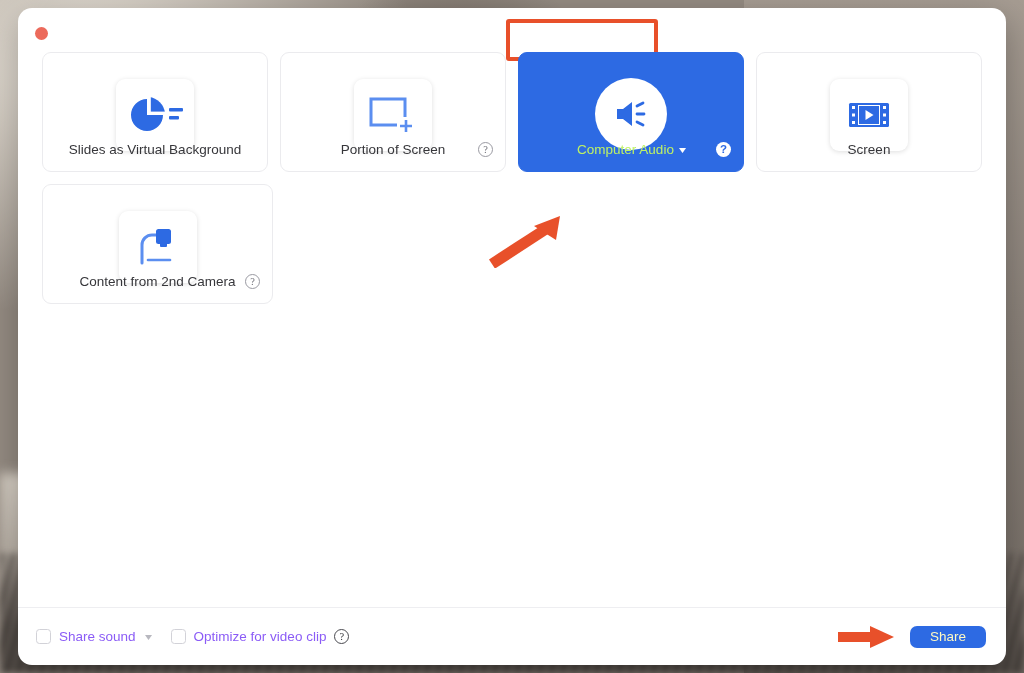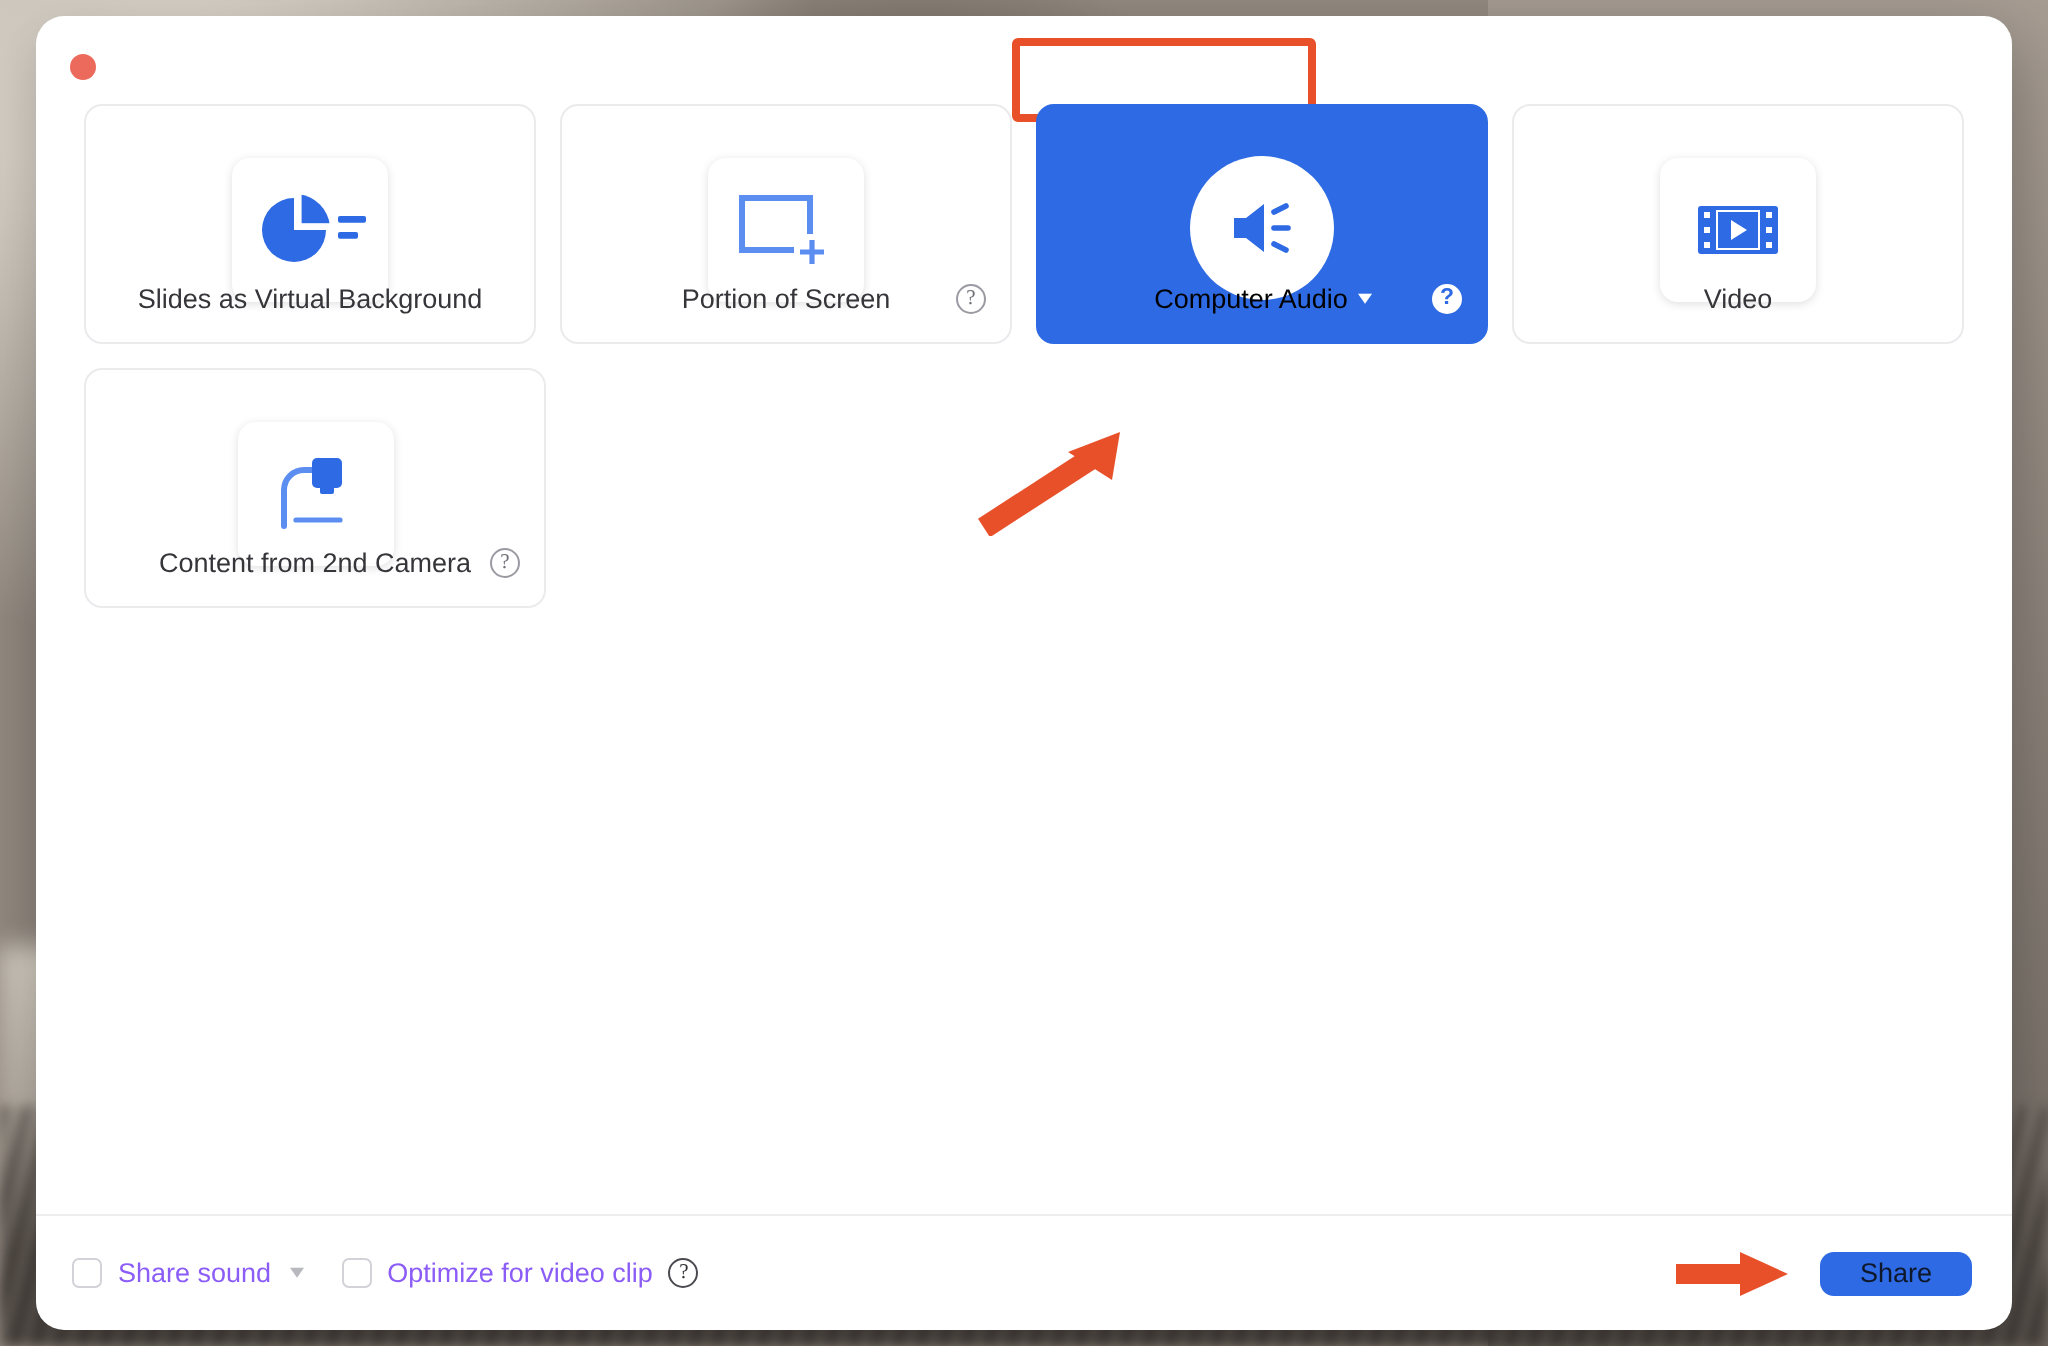--- a/index.html
+++ b/index.html
@@ -147,21 +147,21 @@
     left: 0; right: 0; bottom: 14px;
     display: flex; align-items: center; justify-content: center;
     gap: 6px;
     padding: 0 12px;
   }
   .card-label {
     font-size: 13.5px;
     color: #36363a;
     white-space: nowrap;
   }
-  .card.selected .card-label { color: #000000; }
+  .card.selected .card-label { color: #bef264; }
 
   
   .help {
     width: 15px; height: 15px; border-radius: 50%;
     border: 1.3px solid #9a9aa2;
     color: #6e6e76;
     font-size: 10.5px; line-height: 13px; text-align: center;
     font-family: "Liberation Serif", serif;
     flex: 0 0 auto;
   }
@@ -209,21 +209,21 @@
     color: #b8b8bf; font-size: 10px; line-height: 1;
     transform: scaleX(1.4); margin-left: 2px;
   }
   .help.dark {
     border-color: #4a4a50; color: #303036;
   }
   .bb-right { margin-left: auto; display: flex; align-items: center; gap: 14px; }
   .arrow-right { width: 58px; height: 22px; flex: 0 0 auto; }
   .share-btn {
     background: #2d6ae3;
-    color: #0f172a;
+    color: #fef9c3;
     font-size: 13.5px;
     border: none;
     border-radius: 7px;
     padding: 0 20px;
     height: 22px;
     font-family: "Liberation Sans", sans-serif;
   }
 </style>
 </head>
 <body>
@@ -303,21 +303,21 @@
             <rect x="5" y="22" width="3" height="3" fill="#ffffff"></rect>
             <rect x="36" y="7" width="3" height="3" fill="#ffffff"></rect>
             <rect x="36" y="14.5" width="3" height="3" fill="#ffffff"></rect>
             <rect x="36" y="22" width="3" height="3" fill="#ffffff"></rect>
             <rect x="11" y="6" width="22" height="20" fill="#ffffff"></rect>
             <rect x="12" y="7" width="20" height="18" fill="#2d6ae3"></rect>
             <path d="M18.5 11 l8 5 l-8 5 Z" fill="#ffffff"></path>
           </svg>
         </div>
         <div class="card-footer">
-          <span class="card-label">Video</span>
+          <span class="card-label">Screen</span>
         </div>
       </div>
     </div>
 
     <div class="row">
       <div class="card">
         <div class="thumb">
           <svg width="48" height="44" viewBox="0 0 48 44">
             <path d="M8 38 V20 a10 10 0 0 1 10 -10 h4" fill="none" stroke="#5b8ef0" stroke-width="3" stroke-linecap="round"></path>
             <rect x="22" y="4" width="15" height="15" rx="2.5" fill="#2d6ae3"></rect>

